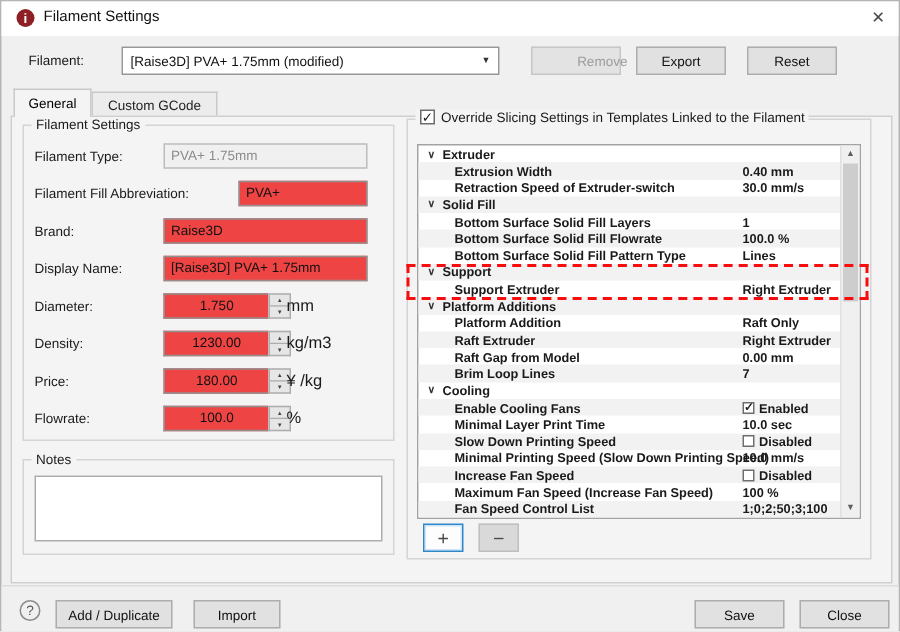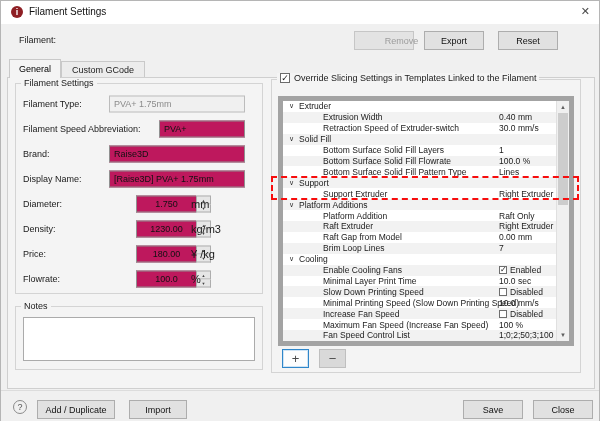--- a/index.html
+++ b/index.html
@@ -41,47 +41,47 @@
   #lgroup-legend{left:20px;top:77px;}
   #ngroup-legend{left:20px;top:300px;}
 
   
   #filament-form{position:absolute;left:14px;top:90px;width:248px;z-index:3;}
   .form-row{position:relative;height:25px;}
   .form-label{position:absolute;left:8px;top:50%;transform:translateY(-50%);font-size:9px;color:#1a1a1a;white-space:nowrap;}
   .field{position:absolute;top:50%;transform:translateY(-50%);display:flex;}
   .field.text,.field.disabled,.field.spin{left:94px;}
   .field.abbrev{left:144px;}
-  .tbox{height:17px;box-sizing:border-box;border:1px solid #909090;background:#be185d;font-size:9px;color:#111;
+  .tbox{height:17px;box-sizing:border-box;border:1px solid #909090;background:#ef4444;font-size:9px;color:#111;
         display:flex;align-items:center;padding:0 4px;}
   .field.text .tbox,.field.disabled .tbox{width:136px;}
   .field.abbrev .tbox{width:86px;}
   .field.disabled .tbox{background:#f0f0f0;color:#8b8b8b;border-color:#bcbcbc;}
-  .field.spin .tbox{width:60px;justify-content:center;border-right:none;margin-left:27px;}
+  .field.spin .tbox{width:70px;justify-content:center;border-right:none;}
   .spinner{width:15px;height:17px;box-sizing:border-box;display:flex;flex-direction:column;}
   .sp{flex:1;box-sizing:border-box;border:1px solid #adadad;background:#e6e6e6;font-size:4px;color:#444;
       display:flex;align-items:center;justify-content:center;}
   .sp.dn{border-top:none;}
   .unit{position:absolute;left:176px;top:50%;transform:translateY(-50%);font-size:11px;color:#1a1a1a;}
 
   .notes-area{position:absolute;left:22px;top:316px;width:232px;height:44px;background:#fff;border:1px solid #ababab;box-sizing:border-box;z-index:3;}
 
   
   .override{position:absolute;left:276px;top:72px;display:flex;align-items:center;gap:4px;background:#f4f4f4;
             padding:0 3px;font-size:9px;color:#1a1a1a;z-index:4;}
   .checkbox{width:10px;height:10px;box-sizing:border-box;border:1px solid #6b6b6b;background:#fff;font-size:9px;
             line-height:8px;text-align:center;color:#222;}
 
   
-  .slist{position:absolute;left:277px;top:95px;width:296px;height:250px;background:#fff;border:5px solid #a3a3a3;box-sizing:border-box;z-index:3;}
+  .slist{position:absolute;left:277px;top:95px;width:296px;height:250px;background:#fff;border:1px solid #a3a3a3;box-sizing:border-box;z-index:3;font-weight:bold;}
   .srows{position:absolute;left:0;top:0;bottom:0;right:12px;display:flex;flex-direction:column;}
   .srow{position:relative;flex:1;display:flex;align-items:center;font-size:8.5px;color:#1a1a1a;white-space:nowrap;overflow:visible;}
   .srow.alt{background:#f2f2f2;}
   .chev{width:9px;margin-left:4px;font-size:7px;color:#333;text-align:center;}
-  .slbl.i{margin-left:40px;}
+  .slbl.i{margin-left:24px;}
   .slbl.g{margin-left:3px;}
   .sval{position:absolute;left:216px;display:flex;align-items:center;gap:3px;}
   .mini-cb{width:8px;height:8px;box-sizing:border-box;border:1px solid #6e6e6e;background:#fff;font-size:8px;
            line-height:6px;text-align:center;color:#222;}
   .sbar{position:absolute;top:0;right:0;bottom:0;width:12px;background:#f0f0f0;border-left:1px solid #e0e0e0;}
   .sarrow{position:absolute;left:0;width:12px;height:12px;font-size:6px;color:#5f5f5f;text-align:center;line-height:12px;}
   .sarrow.up{top:0;}
   .sarrow.down{bottom:0;}
   .sthumb{position:absolute;left:1px;top:12px;width:10px;height:92px;background:#cdcdcd;}
 
@@ -109,39 +109,43 @@
 
 <div class="dialog">
 
   <div class="titlebar">
     <div class="app-icon">i</div>
     <div class="title-text">Filament Settings</div>
     <div class="close-btn">✕</div>
   </div>
 
   <div class="fil-label">Filament:</div>
+  <div class="combo">
+    <span>[Raise3D] PVA+ 1.75mm (modified)</span>
+    <span class="caret">▼</span>
+  </div>
   <div class="wbtn disabled" id="btn-remove">Remove</div>
   <div class="wbtn" id="btn-export">Export</div>
   <div class="wbtn" id="btn-reset">Reset</div>
 
   <div class="tab" id="tab-general">General</div>
   <div class="tab" id="tab-gcode">Custom GCode</div>
   <div class="page"></div>
 
   <div class="groupbox" id="lgroup"></div>
   <div class="glegend" id="lgroup-legend">Filament Settings</div>
   <div id="filament-form">
       <div class="form-row">
         <span class="form-label">Filament Type:</span>
         <div class="field disabled">
           <div class="tbox">PVA+ 1.75mm</div>
         </div>
       </div>
       <div class="form-row">
-        <span class="form-label">Filament Speed Abbreviation:</span>
+        <span class="form-label">Filament Fill Abbreviation:</span>
         <div class="field abbrev">
           <div class="tbox">PVA+</div>
         </div>
       </div>
       <div class="form-row">
         <span class="form-label">Brand:</span>
         <div class="field text">
           <div class="tbox">Raise3D</div>
         </div>
       </div>

